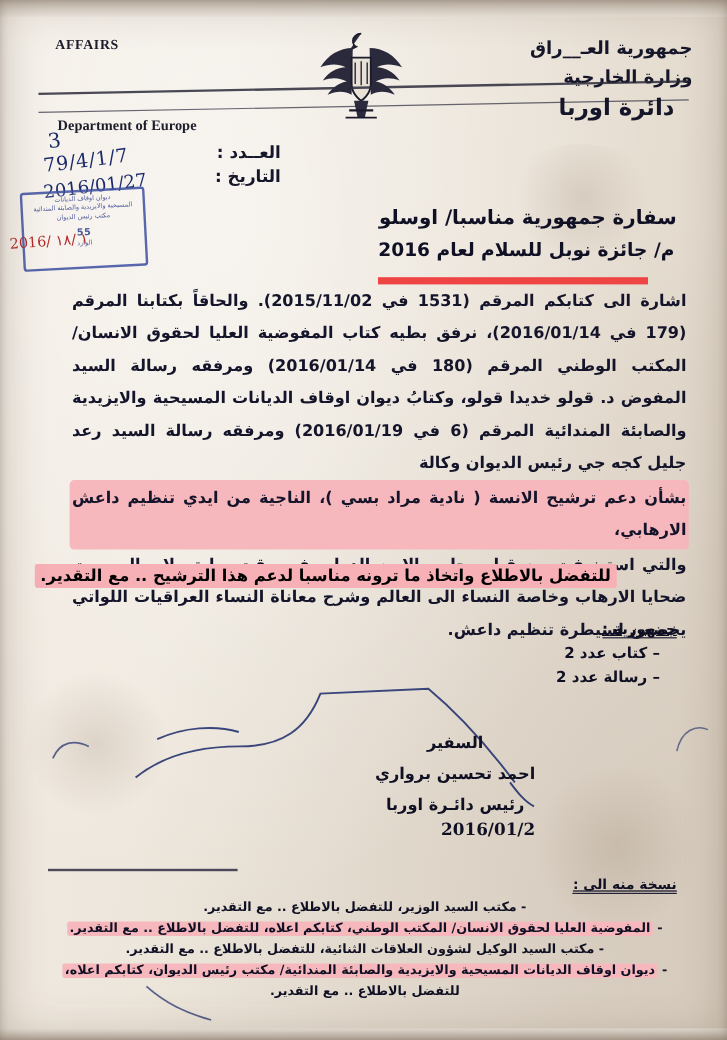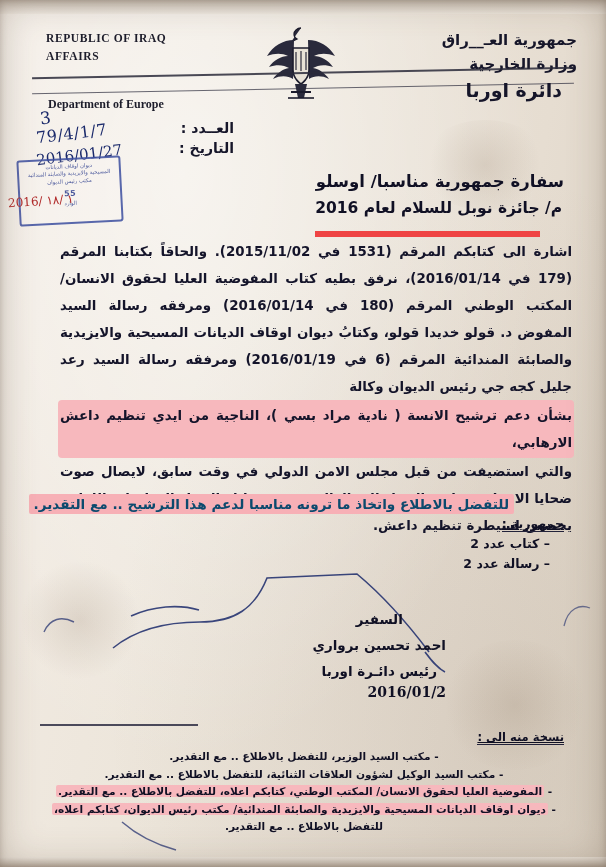--- a/index.html
+++ b/index.html
@@ -120,22 +120,22 @@
   .body-wrap{
     position:absolute;right:34px;top:238px;width:512px;
     direction:rtl;text-align:justify;
     font-size:13.4px;line-height:27px;color:#14142a;font-weight:700;
   }
   .body-wrap p{margin:0 0 2px 0;}
   .hl{background:#f7b8bd;box-shadow:0 0 0 2px #f7b8bd;border-radius:2px;}
 
   .request{
     position:absolute;right:92px;top:470px;
-    direction:rtl;font-size:13.6px;font-weight:700;color:#0c4a6e;
-    background:#f7b0b6;padding:2px 5px;border-radius:2px;margin-top:24px;
+    direction:rtl;font-size:13.6px;font-weight:700;color:#000000;
+    background:#f7b0b6;padding:2px 5px;border-radius:2px;
   }
 
   .attach-title{
     position:absolute;right:42px;top:516px;direction:rtl;
     font-size:12.5px;font-weight:700;color:#101024;
   }
   .attach-title u{border-bottom:1.5px solid #22223a;}
   .attach-list{
     position:absolute;right:56px;top:534px;direction:rtl;
     font-size:12.5px;font-weight:700;color:#101024;line-height:20px;
@@ -189,21 +189,20 @@
   <div class="paper-tex"></div>
 
   <div class="topband"></div>
   <div class="bottomband"></div>
 
   <div class="smudge" style="left:420px;top:120px;width:130px;height:90px;"></div>
   <div class="smudge" style="left:20px;top:560px;width:120px;height:120px;"></div>
   <div class="smudge" style="left:440px;top:640px;width:150px;height:130px;"></div>
 
   <div class="hdr-en">
-    <div>REPUBLIC OF IRAQ</div>
     <div>AFFAIRS</div>
   </div>
 
   <div class="hdr-ar">
     <div>جمهورية العـ__راق</div>
     <div>وزارة الخارجية</div>
   </div>
 
   <div class="emblem">
     <svg viewBox="0 0 92 84" xmlns="http://www.w3.org/2000/svg">
@@ -286,22 +285,22 @@
   </div>
   <div class="sig-date">2016/01/2</div>
 
   <div class="foot-rule"></div>
   <div class="copies-title">
     <u>نسخة منه الى :</u>
   </div>
 
   <div class="copies">
     <div>- <span>مكتب السيد الوزير، للتفضل بالاطلاع .. مع التقدير.</span></div>
+    <div>- <span class="hl2">المفوضية العليا لحقوق الانسان/ المكتب الوطني، كتابكم اعلاه، للتفضل بالاطلاع .. مع التقدير.</span></div>
     <div>- <span>مكتب السيد الوكيل لشؤون العلاقات الثنائية، للتفضل بالاطلاع .. مع التقدير.</span></div>
-    <div>- <span class="hl2">المفوضية العليا لحقوق الانسان/ المكتب الوطني، كتابكم اعلاه، للتفضل بالاطلاع .. مع التقدير.</span></div>
     <div>- <span class="hl2">ديوان اوقاف الديانات المسيحية والايزيدية والصابئة المندائية/ مكتب رئيس الديوان، كتابكم اعلاه،</span></div>
     <div><span>للتفضل بالاطلاع .. مع التقدير.</span></div>
   </div>
 
   <div class="pen-mark" style="left:40px;top:612px;">
     <svg width="40" height="26" viewBox="0 0 40 26">
         <path d="M4 20 C10 6 22 4 34 10" fill="none" stroke="#1b2a6b" stroke-width="1.4" opacity=".7"></path>
       </svg>
   </div>
   <div class="pen-mark" style="left:560px;top:600px;">

